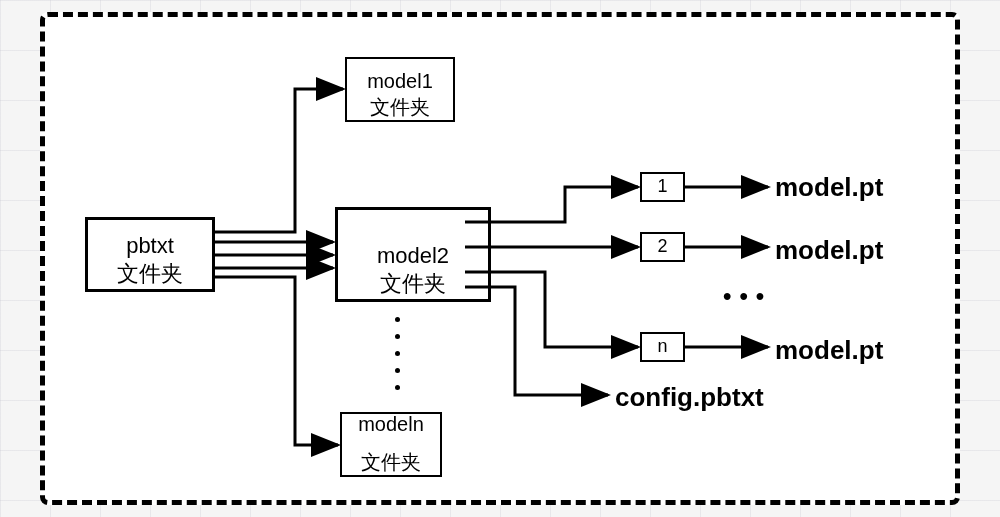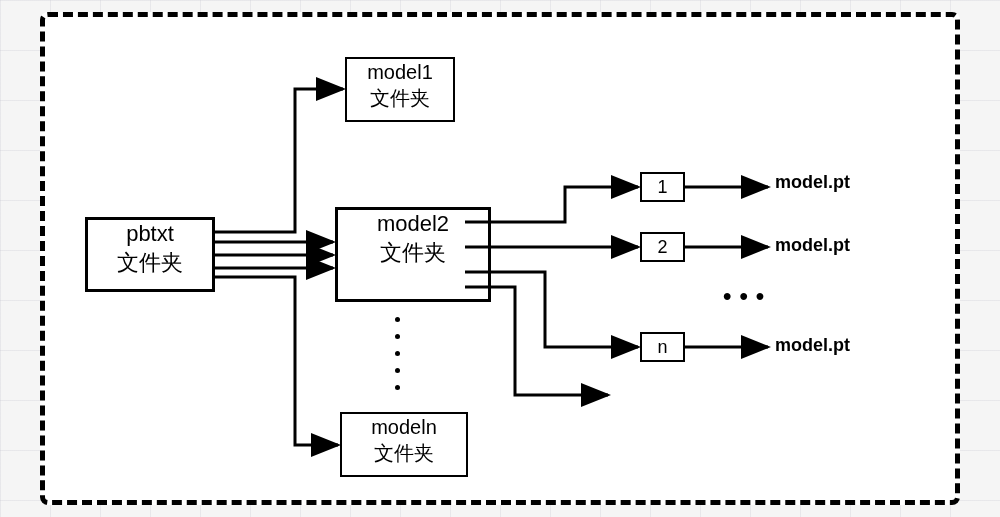--- a/index.html
+++ b/index.html
@@ -35,36 +35,36 @@
       border-radius: 8px;
       background: #fff;
     }
     .box {
       position: absolute;
       border: 3px solid #000;
       background: #fff;
       display: flex;
       flex-direction: column;
       align-items: center;
-      justify-content: flex-start;
+      justify-content: flex-end;
       font-size: 22px;
       line-height: 1.3;
     }
     .box-small {
       font-size: 20px;
       border-width: 2px;
     }
     .box-tiny {
       font-size: 18px;
       border-width: 2px;
       padding: 2px 10px;
     }
     .label {
       position: absolute;
-      font-size: 18px;
+      font-size: 26px;
       font-weight: bold;
       text-align: right;
     }
     .dots {
       position: absolute;
       font-size: 24px;
       font-weight: bold;
       letter-spacing: 8px;
     }
     .vdots {
@@ -105,21 +105,21 @@
   <div class="box box-small" style="left:300px; top:40px; width:110px; height:65px;">
     <div>model1</div>
     <div>文件夹</div>
   </div>
 
   <div class="box" style="left:290px; top:190px; width:156px; height:95px;">
     <div>model2</div>
     <div>文件夹</div>
   </div>
 
-  <div class="box box-small" style="left:295px; top:395px; width:128px; height:65px;">
+  <div class="box box-small" style="left:295px; top:395px; width:102px; height:65px;gap:12px;">
     <div>modeln</div>
     <div>文件夹</div>
   </div>
 
   <div class="vdots" style="left:350px; top:300px;">
     <span></span>
       <span></span>
       <span></span>
       <span></span>
       <span></span>
@@ -133,20 +133,21 @@
   </div>
   <div class="box box-tiny" style="left:595px; top:315px; width:45px; height:30px;">
     <div>n</div>
   </div>
 
   <div class="dots" style="left:678px; top:265px;">•••</div>
 
   <div class="label" style="left:730px; top:155px;">model.pt</div>
   <div class="label" style="left:730px; top:218px;">model.pt</div>
   <div class="label" style="left:730px; top:318px;">model.pt</div>
+  <div class="label" style="left:570px; top:365px;">config.pbtxt</div>
 
   <svg class="arrows">
     <defs>
       <marker id="arrowhead" markerWidth="10" markerHeight="8" refX="9" refY="4" orient="auto">
         <polygon points="0 0, 10 4, 0 8" fill="#000"></polygon>
       </marker>
     </defs>
 
     <path d="M 170 215 L 250 215 L 250 72 L 298 72" stroke="#000" stroke-width="3" fill="none" marker-end="url(#arrowhead)"></path>
 

